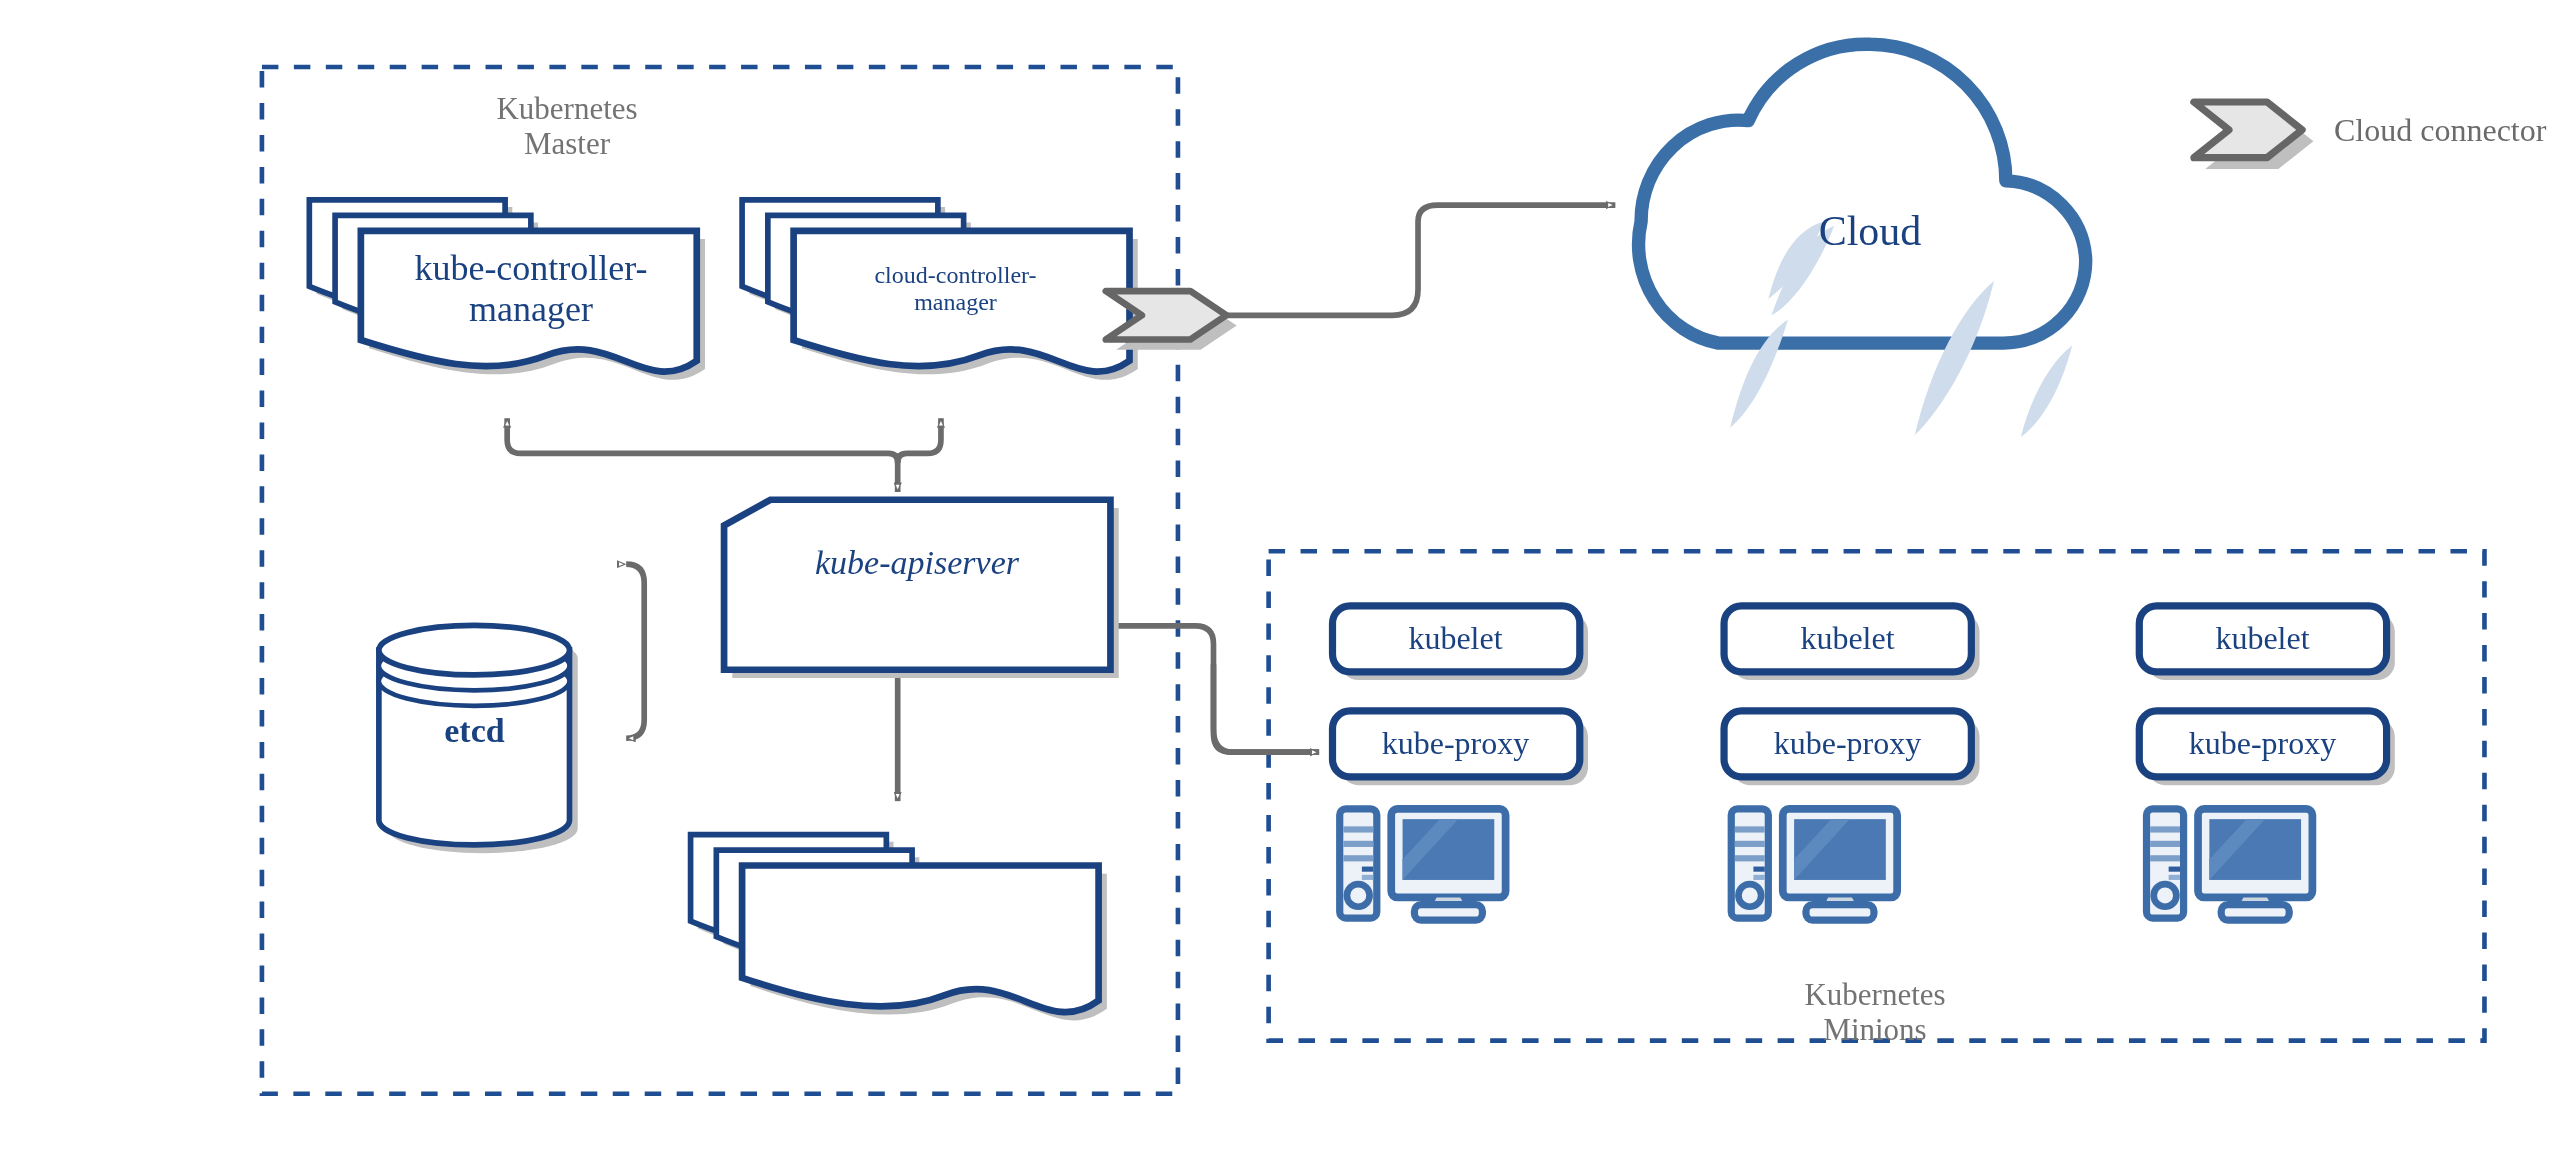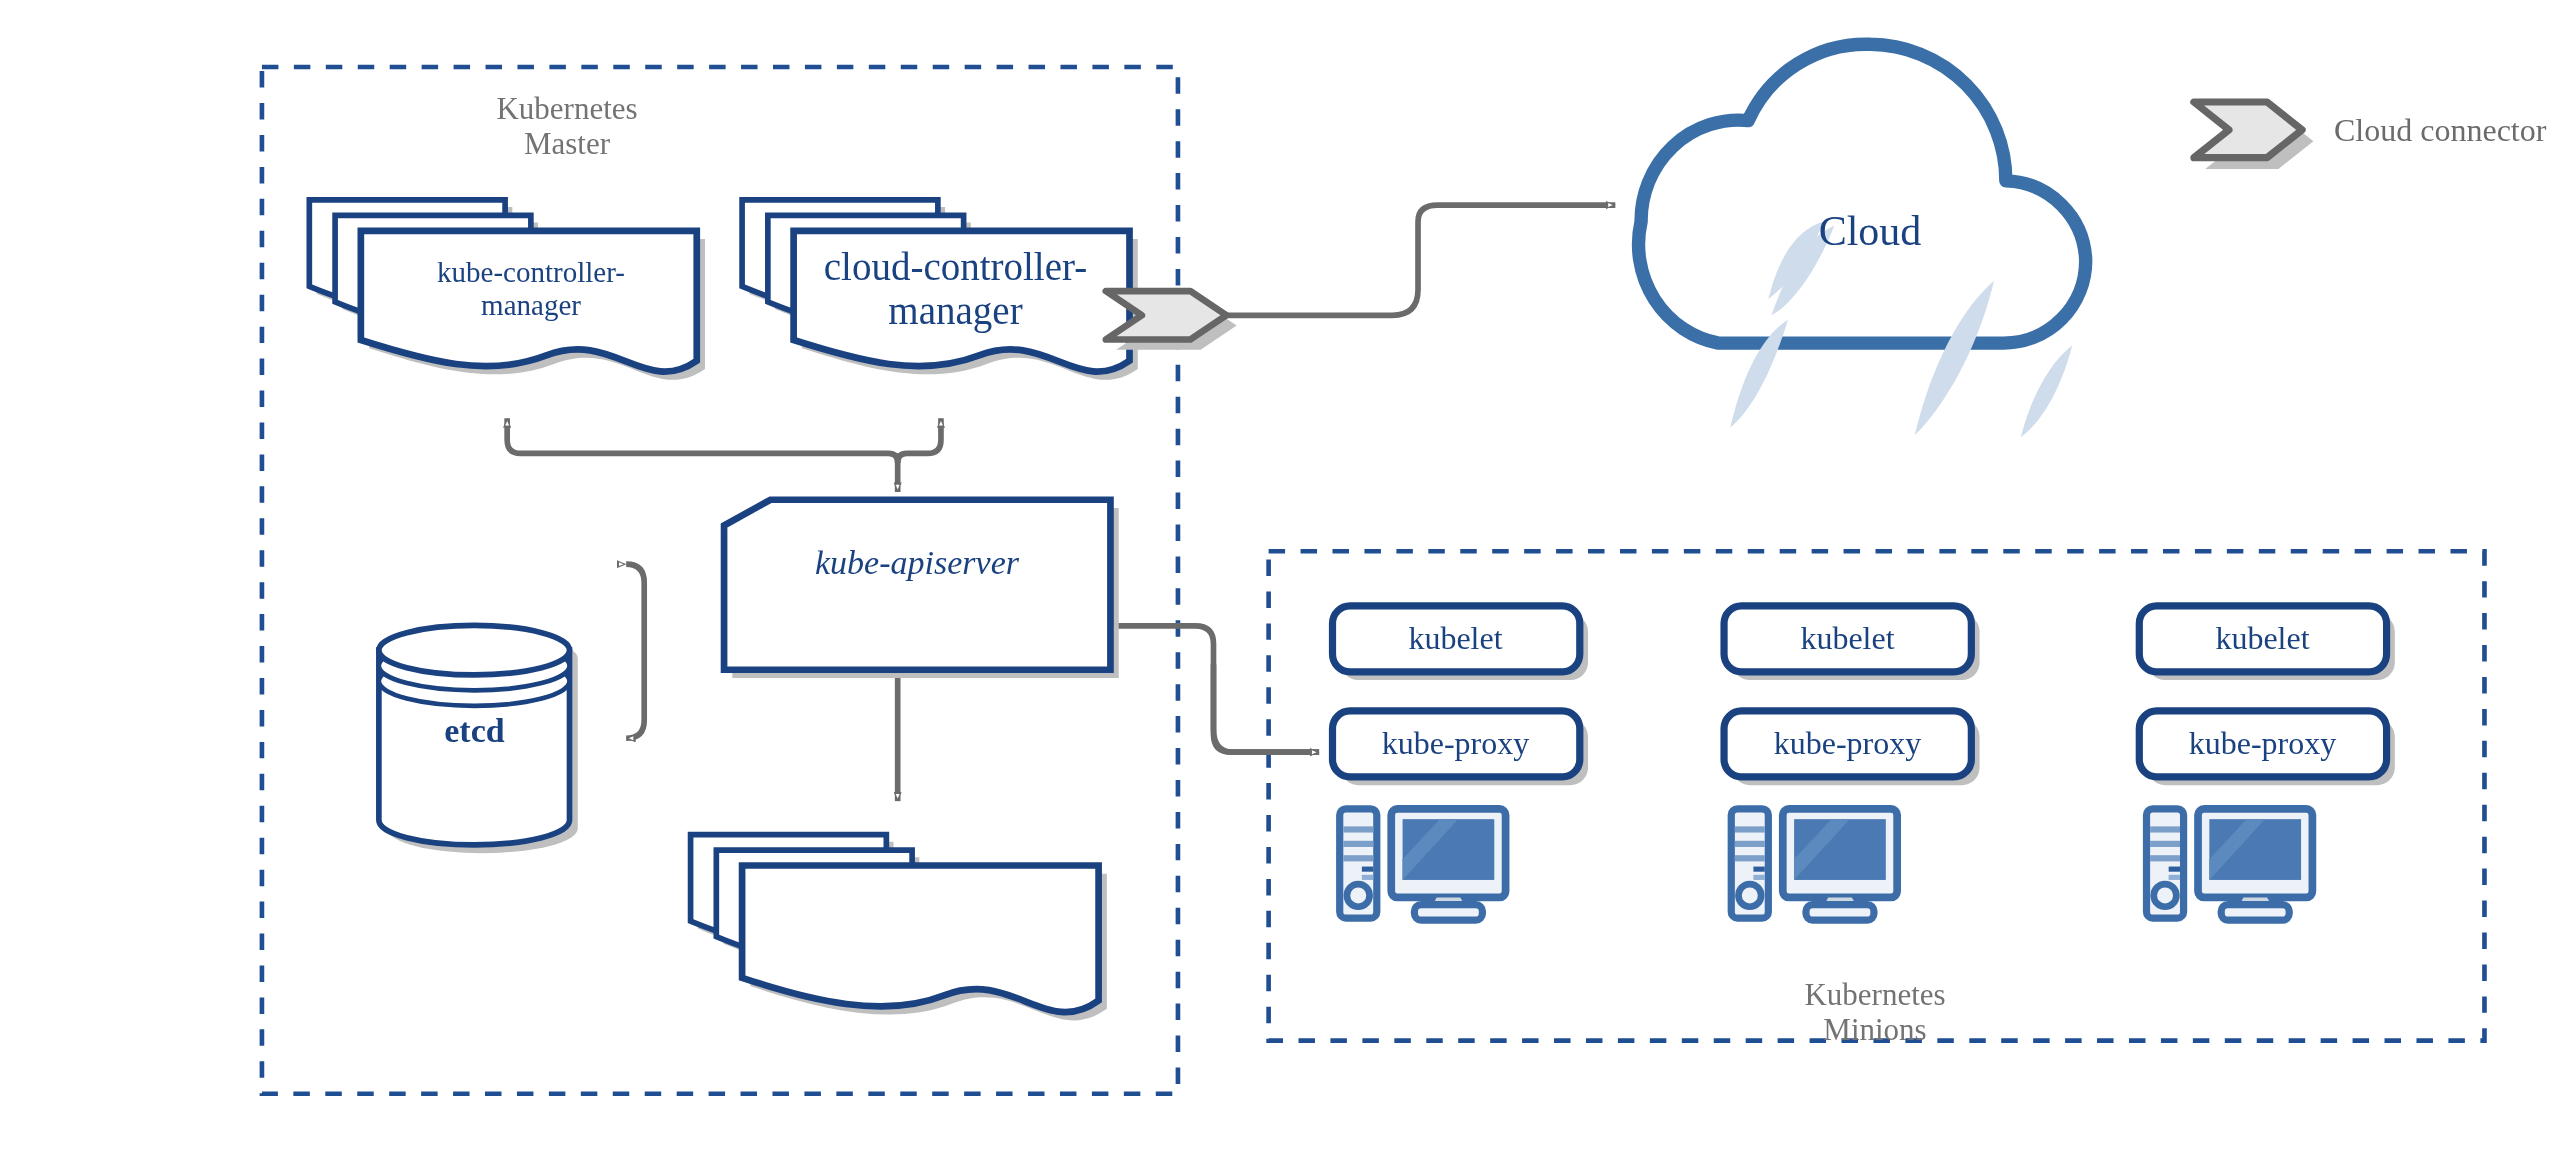--- a/index.html
+++ b/index.html
@@ -265,24 +265,24 @@
   </g>
 
 </svg>
 
 <div class="group-label" style="left:402px; top:88px; width:330px; height:77px; font-size:31px;">Kubernetes
 Master</div>
 
 <div class="group-label" style="left:1710px; top:974px; width:330px; height:77px; font-size:31px;">Kubernetes
 Minions</div>
 
-<div class="node-label" style="left:361px; top:242px; width:340px; height:93px; font-size:29px;">kube-controller-
+<div class="node-label" style="left:361px; top:242px; width:340px; height:93px; font-size:36px;">kube-controller-
 manager</div>
 
-<div class="node-label" style="left:793px; top:242px; width:325px; height:93px; font-size:39px;">cloud-controller-
+<div class="node-label" style="left:793px; top:242px; width:325px; height:93px; font-size:24px;">cloud-controller-
 manager</div>
 
 <div class="node-label" style="left:724px; top:540px; width:386px; height:46px; font-size:34px;font-style:italic;">kube-apiserver</div>
 
 <div class="node-label" style="left:379px; top:708px; width:191px; height:46px; font-size:34px;font-weight:bold;">etcd</div>
 
 
 <div class="node-label" style="left:1772px; top:209px; width:196px; height:46px; font-size:42px;">Cloud</div>
 
 <div class="node-label" style="left:1332px; top:616px; width:247px; height:46px; font-size:32px;">kubelet</div>

